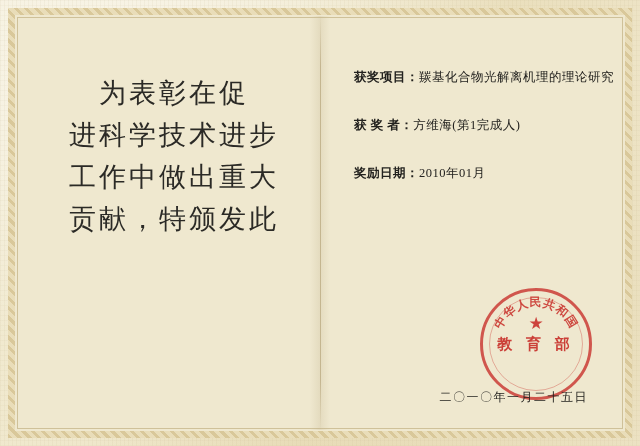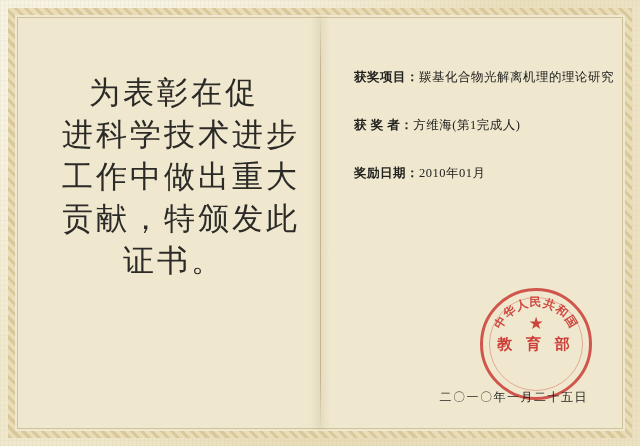--- a/index.html
+++ b/index.html
@@ -88,21 +88,21 @@
 
   
   .left-page {
     position: relative;
     width: 50%;
     box-sizing: border-box;
     padding: 54px 34px 40px 44px;
   }
   .citation {
     font-family: "Liberation Serif", serif;
-    font-size: 31px;
+    font-size: 27px;
     line-height: 42px;
     letter-spacing: 3px;
     color: #2b2a26;
     text-align: center;
     font-weight: 400;
   }
   .citation-line {
     white-space: nowrap;
   }
 
@@ -223,21 +223,20 @@
   <div class="fold"></div>
 
   <div class="content">
 
     <div class="left-page">
       <div class="citation">
         <div class="citation-line">为表彰在促</div>
         <div class="citation-line">进科学技术进步</div>
         <div class="citation-line">工作中做出重大</div>
         <div class="citation-line">贡献，特颁发此</div>
-        <div class="citation-line">证书。</div>
       </div>
     </div>
 
     <div class="right-page">
 
       <div class="field-row project">
         <span class="field-label">获奖项目：</span><span class="field-value">羰基化合物光解离机理的理论研究</span>
       </div>
 
       <div class="field-row">

